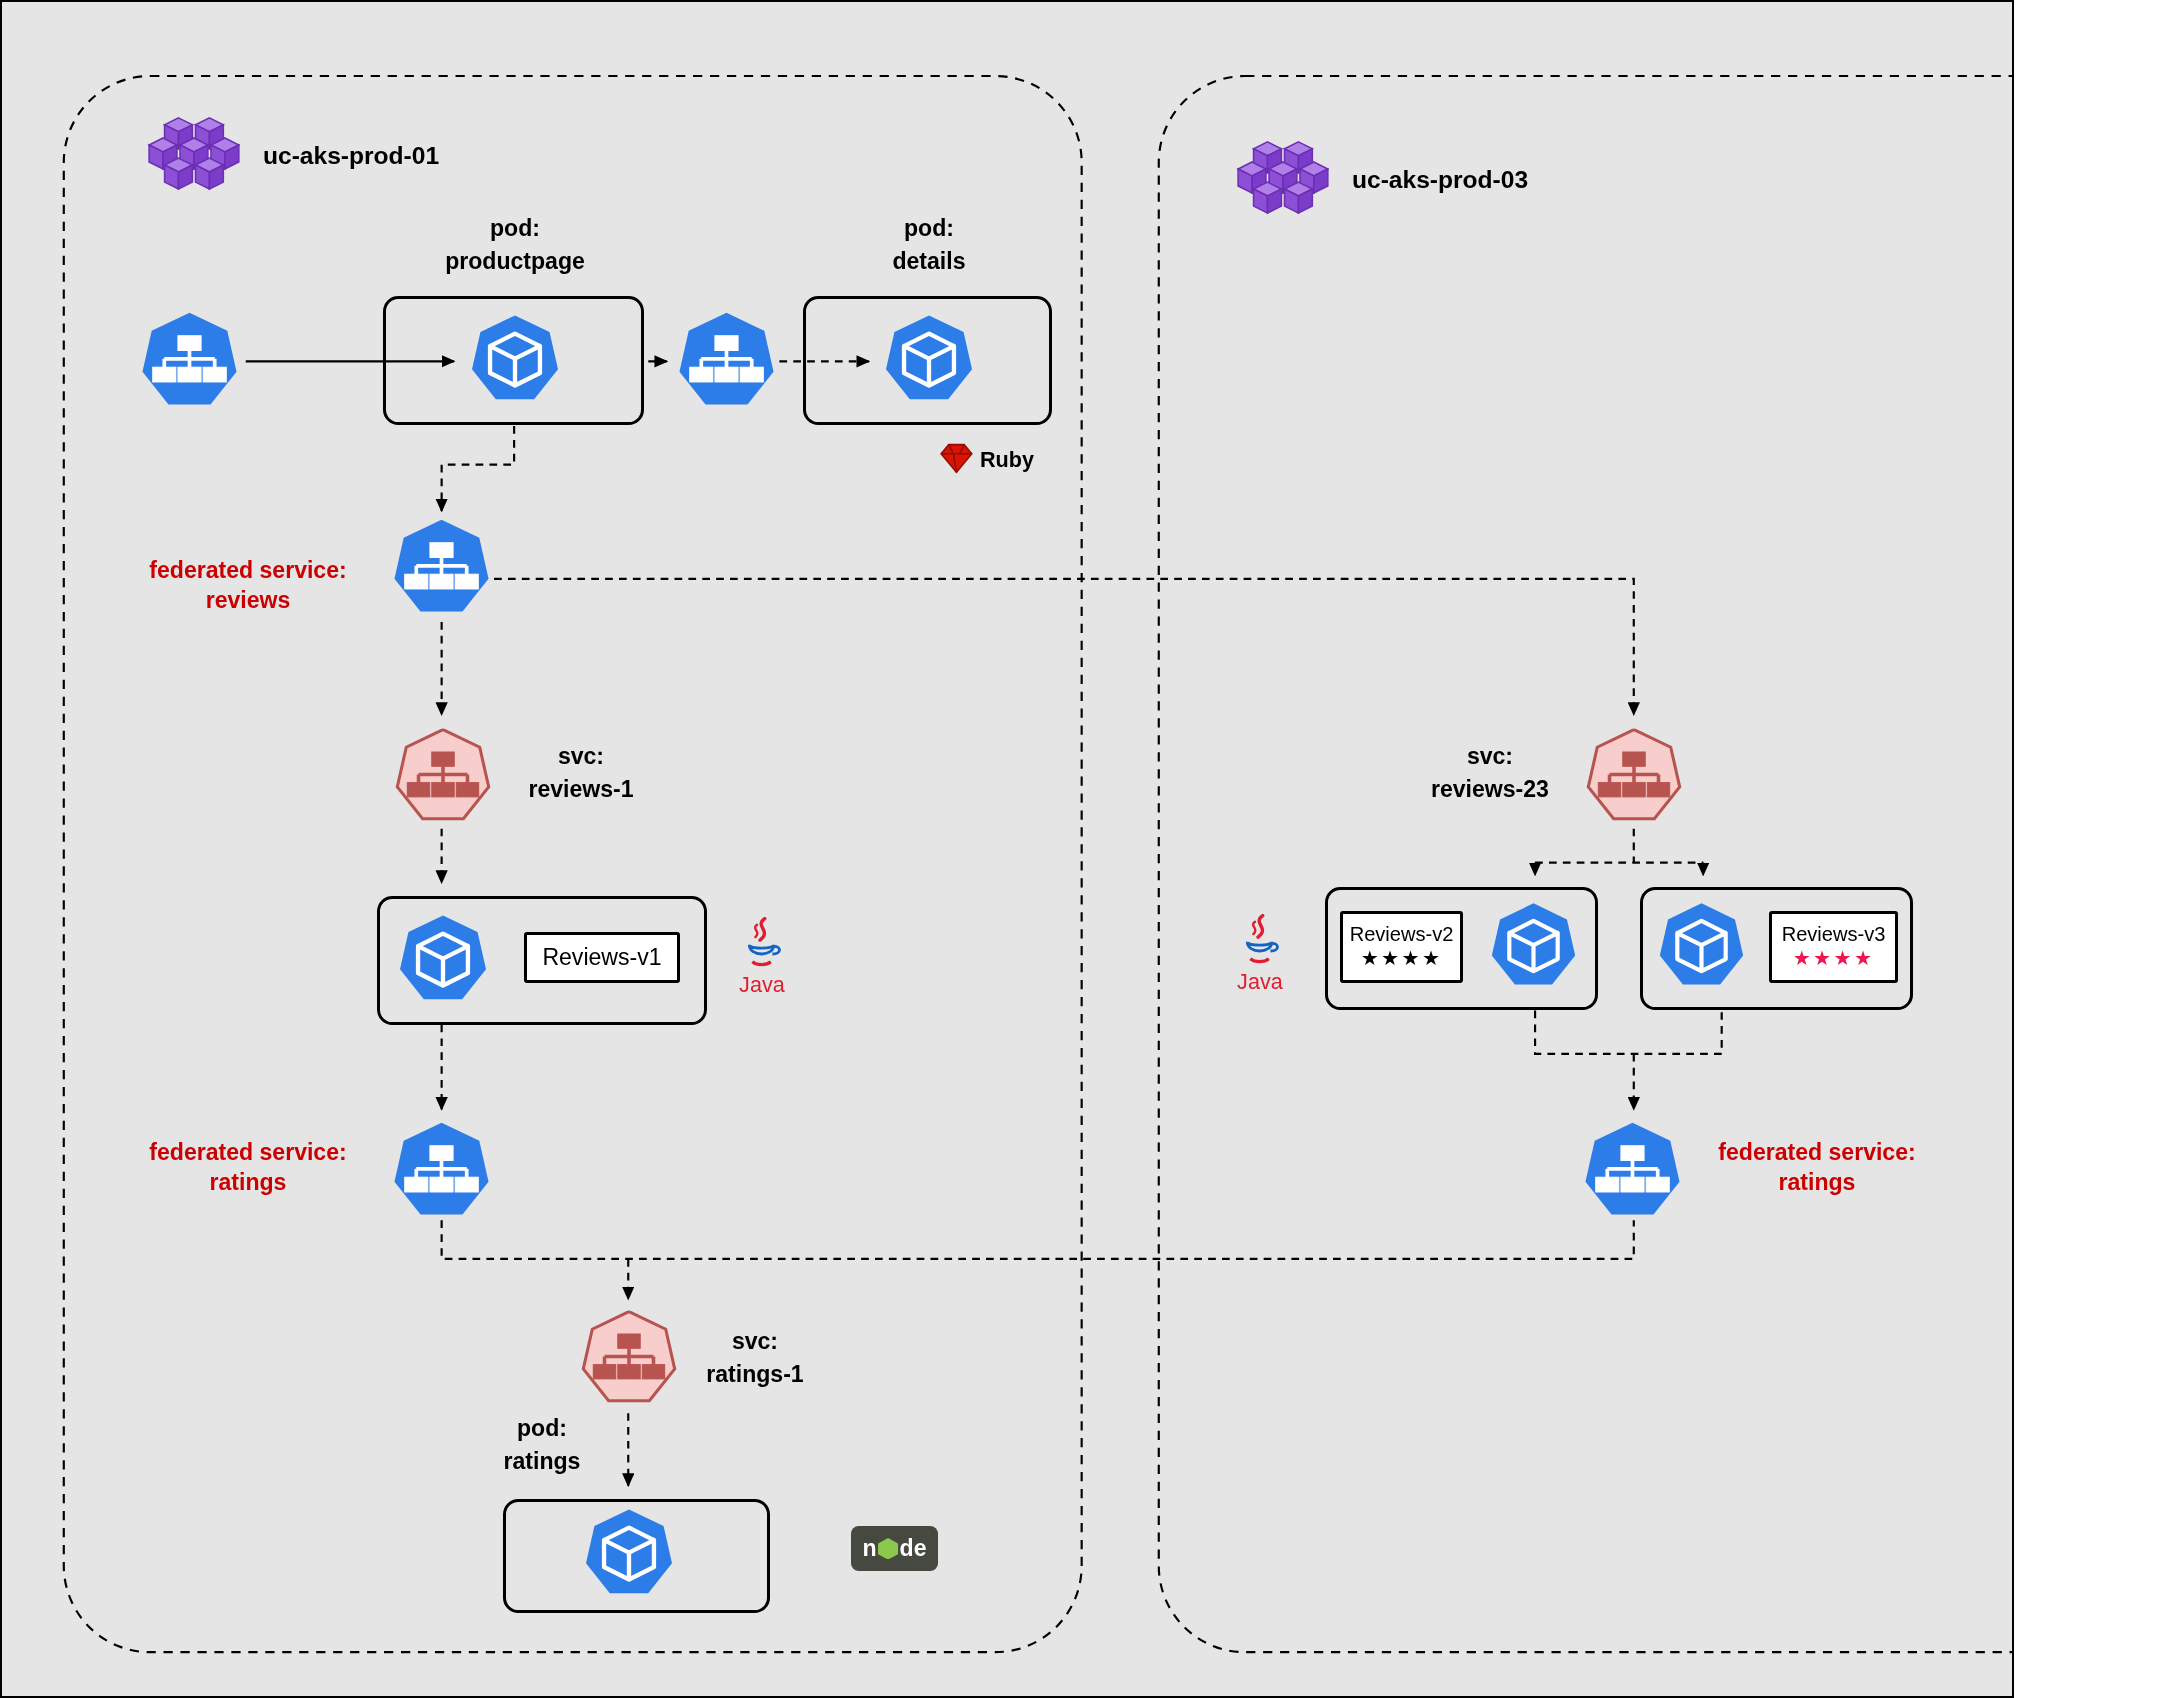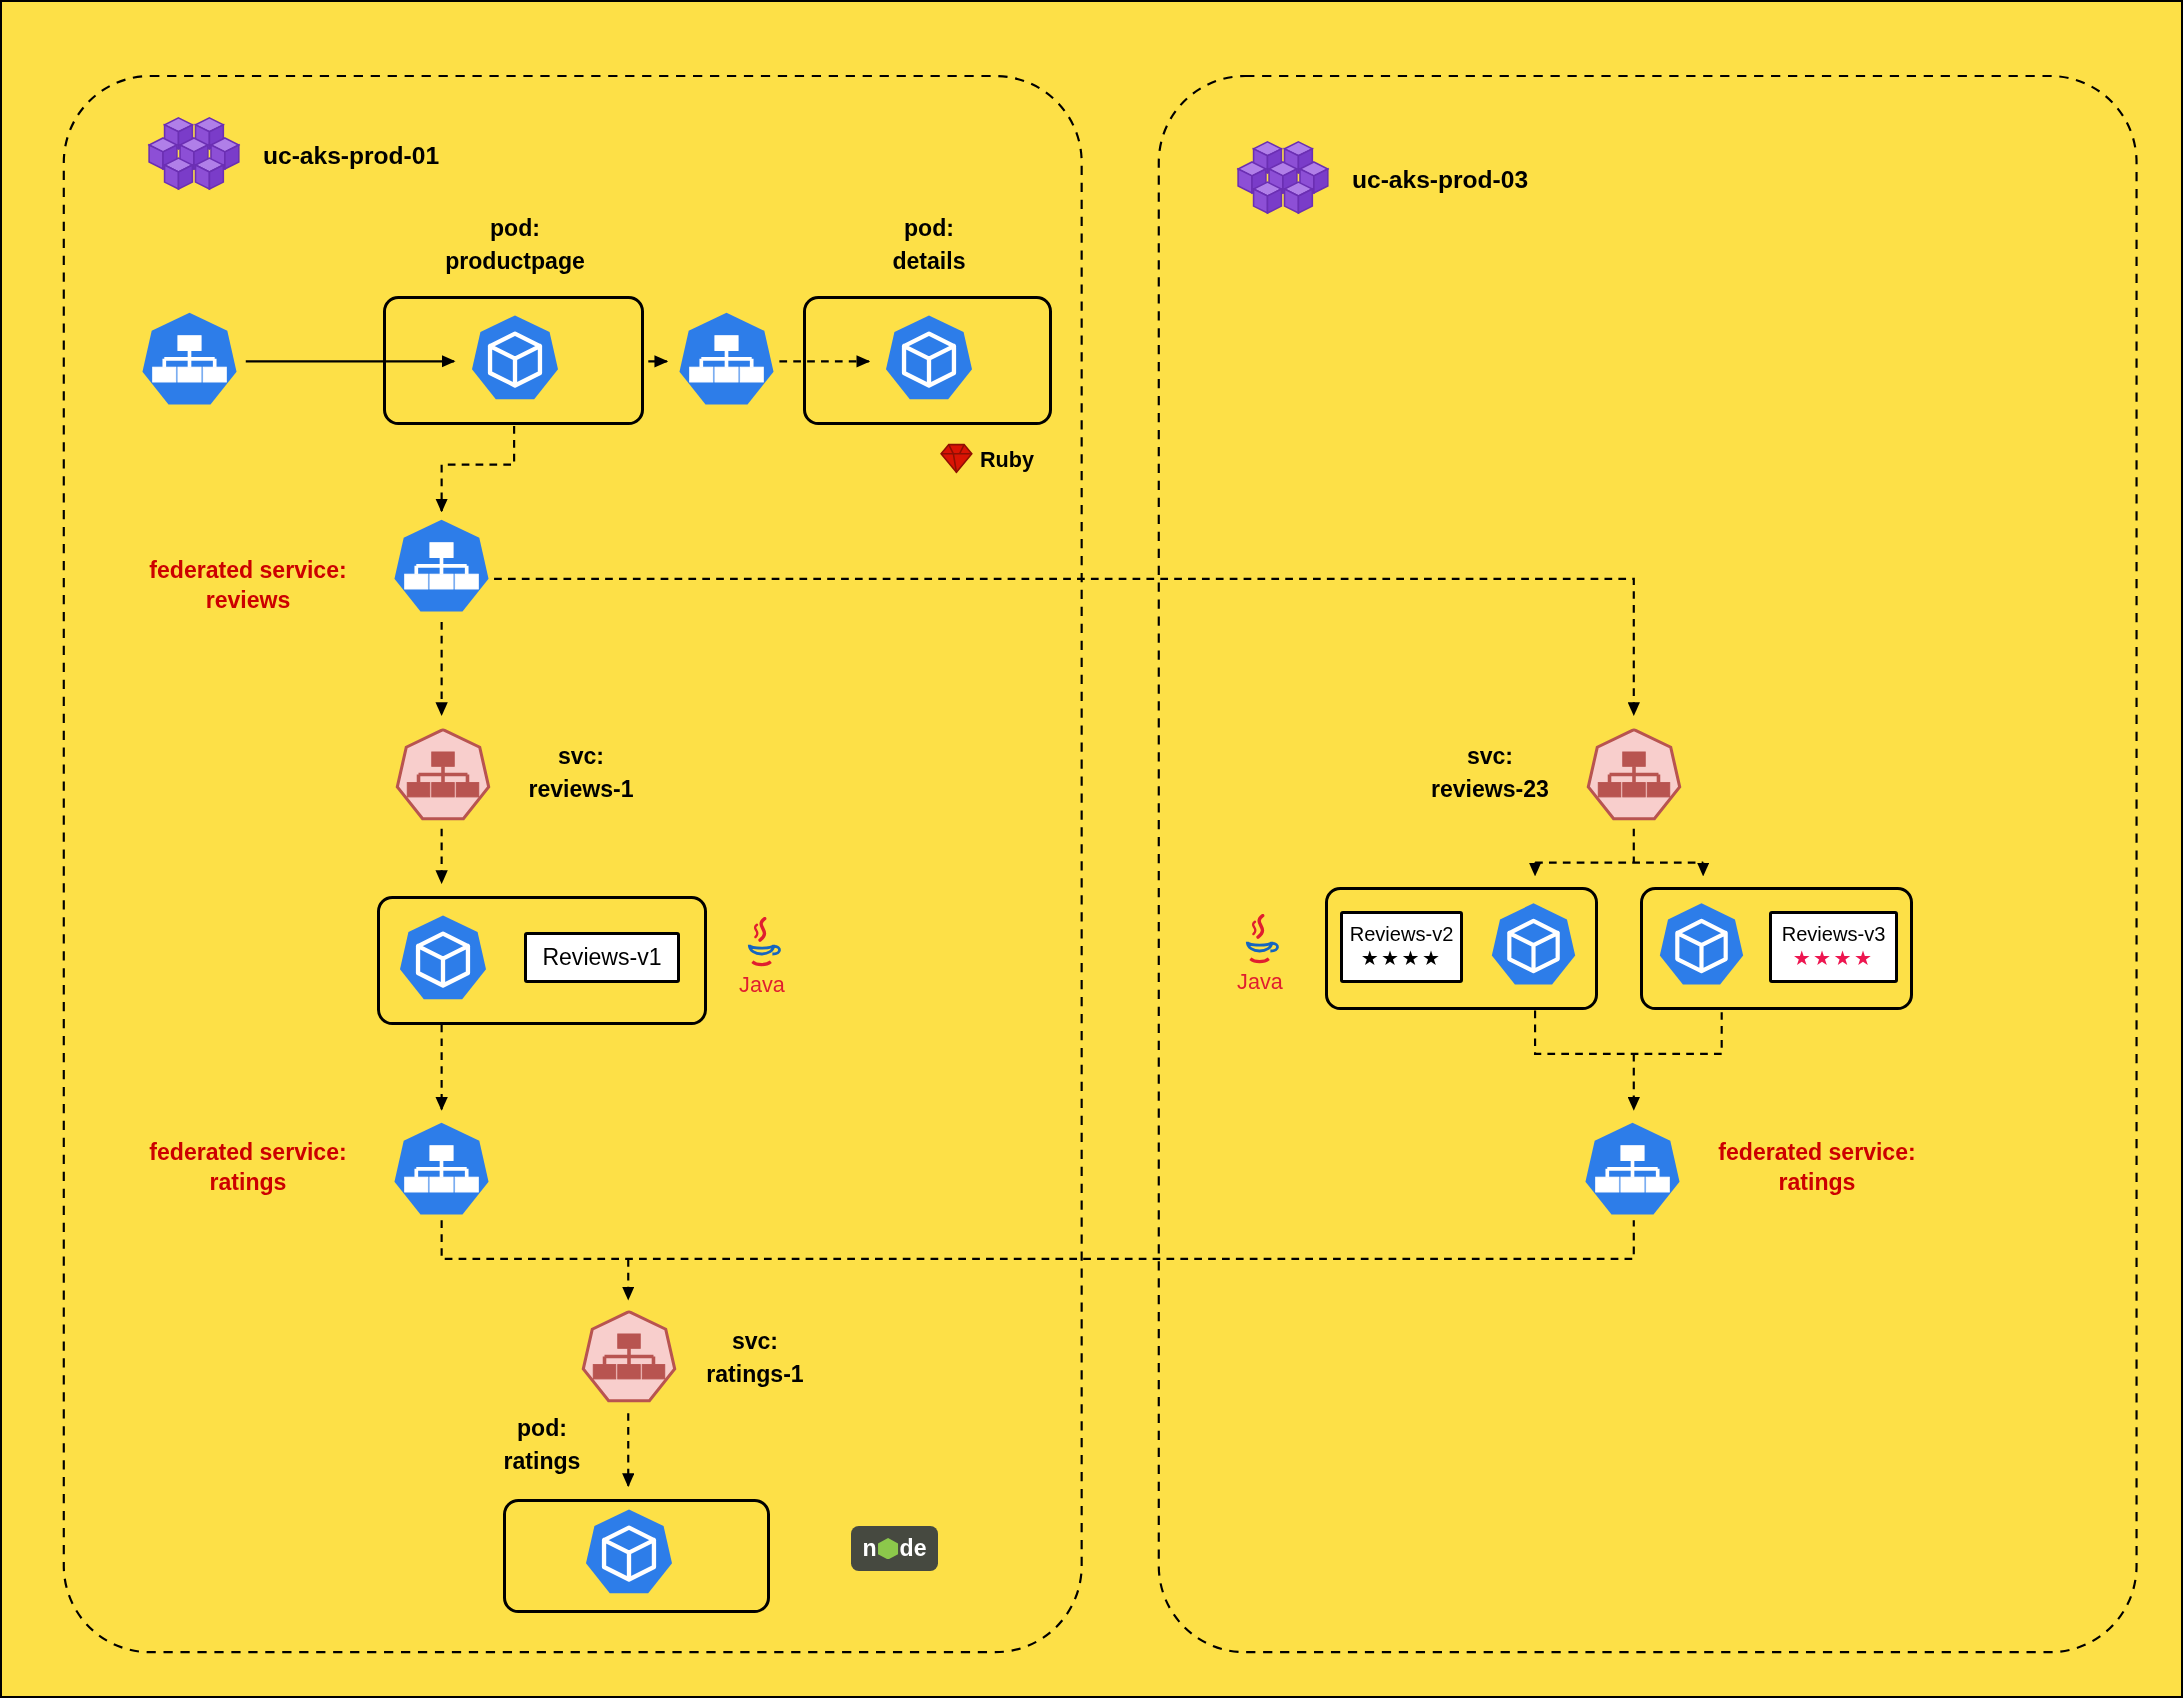--- a/index.html
+++ b/index.html
@@ -1,16 +1,16 @@
 <!DOCTYPE html>
 <html style="font-size:8.2px"><head>
 <meta charset="utf-8">
 <style>
   html,body{margin:0;padding:0;background:#fff;}
-  .viewport{position:relative;width:2183px;height:1698px;background:#fde047;border:2.1px solid #000;box-sizing:border-box;overflow:hidden;}
+  .viewport{position:relative;width:2014px;height:1698px;background:#e5e5e5;border:2.1px solid #000;box-sizing:border-box;overflow:hidden;}
   .scale{position:absolute;left:0;top:0;width:728px;height:566px;transform:scale(3);transform-origin:0 0;
          font-family:"Liberation Sans","DejaVu Sans",sans-serif;color:#000;}
   .abs{position:absolute;}
   .wires{position:absolute;left:0;top:0;}
   .cluster{fill:none;stroke:#000;stroke-width:1.4;stroke-dasharray:6 5;}
   .dash{fill:none;stroke:#000;stroke-width:1.4;stroke-dasharray:5 4;}
   .solid{fill:none;stroke:#000;stroke-width:1.4;}
   .lbl{font-weight:bold;font-size:7.7px;text-align:center;}
   .red{color:#cc0000;}
   .box{position:absolute;background:transparent;border:0.7px solid #000;border-radius:5.1px;box-sizing:border-box;}

